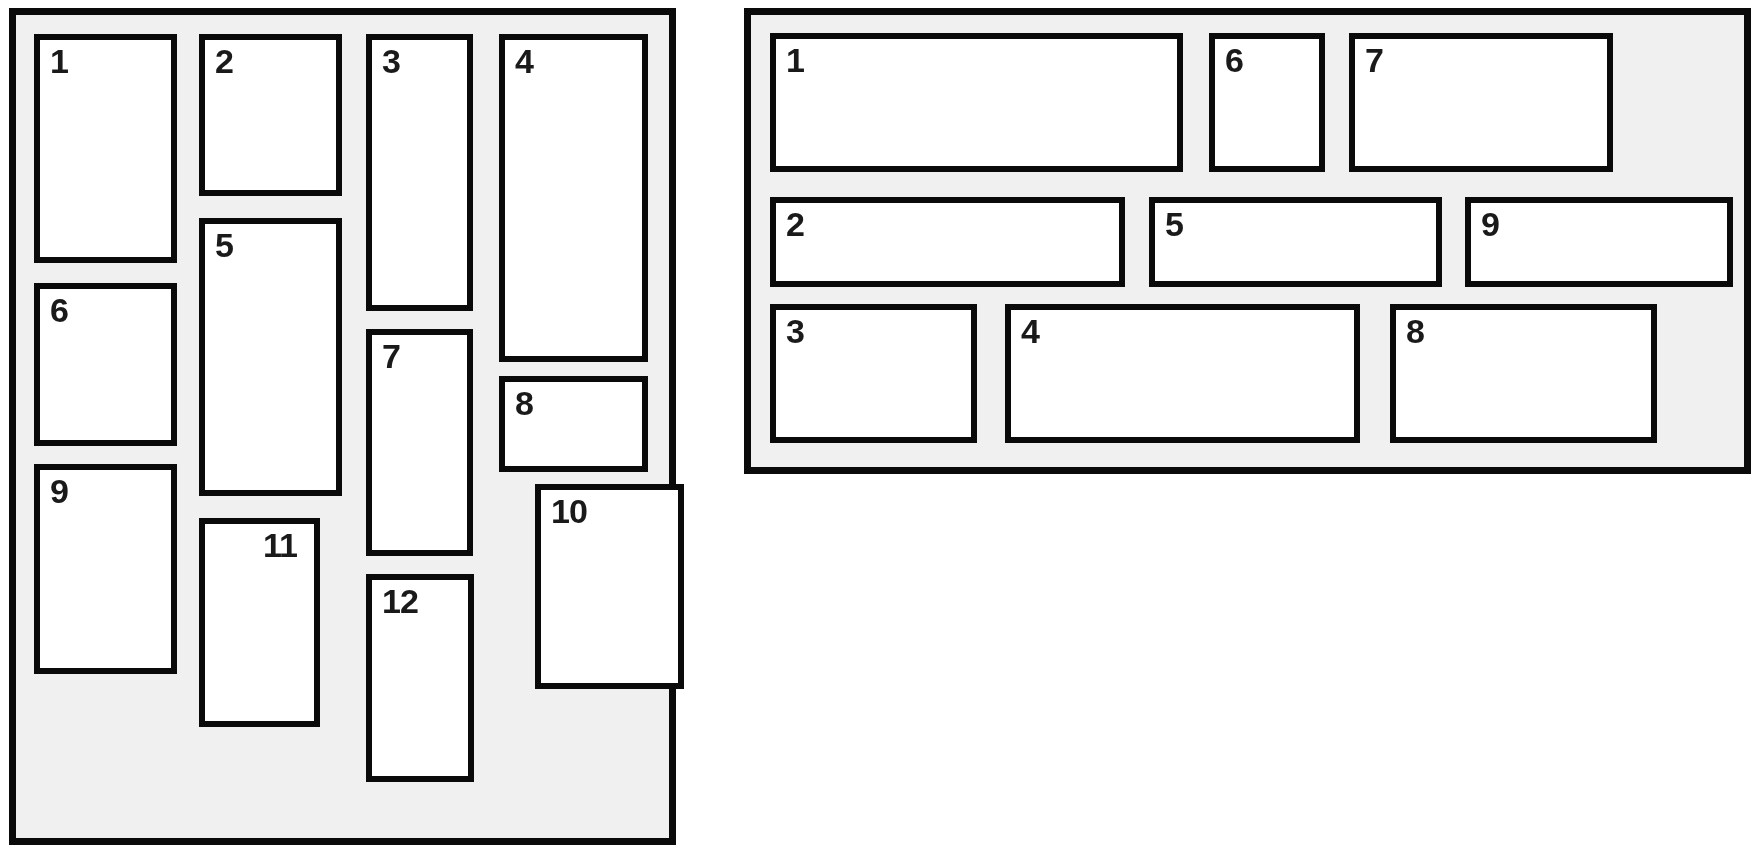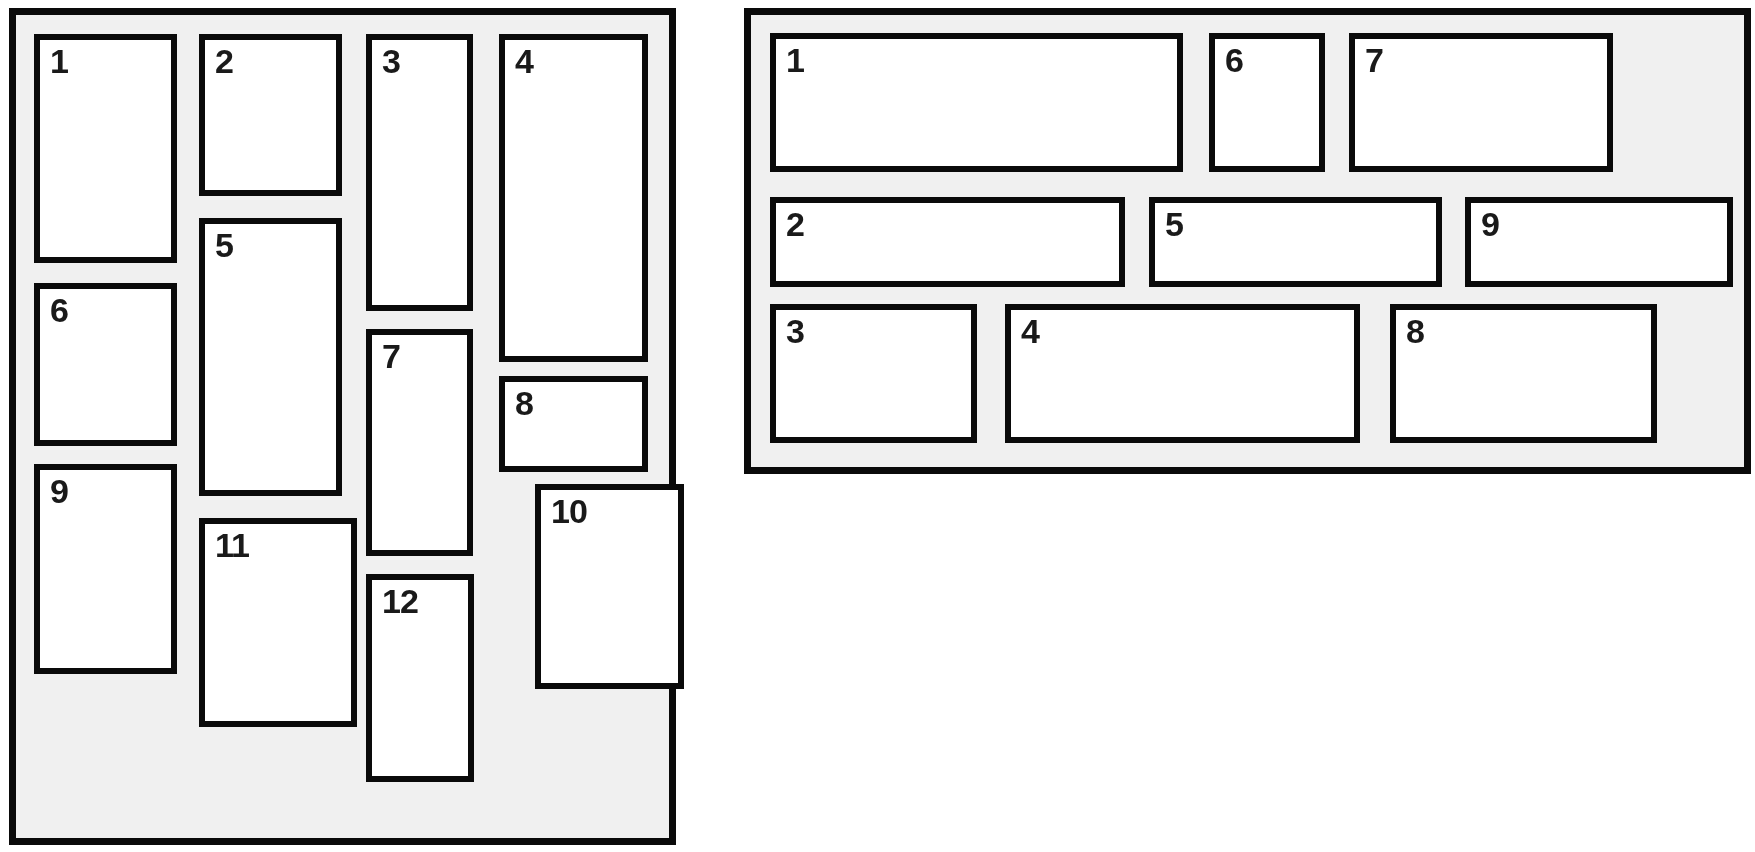--- a/index.html
+++ b/index.html
@@ -77,21 +77,21 @@
       </div>
     <div class="masonry-item" style="left:483px; top:361px; width:149px; height:96px;">
         <div class="item-label">8</div>
       </div>
     <div class="masonry-item" style="left:18px;  top:449px; width:143px; height:210px;">
         <div class="item-label">9</div>
       </div>
     <div class="masonry-item" style="left:483px; top:469px; width:149px; height:205px;margin-left:36px;">
         <div class="item-label">10</div>
       </div>
-    <div class="masonry-item" style="left:183px; top:503px; width:158px; height:209px;">
+    <div class="masonry-item" style="left:183px; top:503px; width:121px; height:209px;padding-left:48px;">
         <div class="item-label">11</div>
       </div>
     <div class="masonry-item" style="left:350px; top:559px; width:108px; height:208px;">
         <div class="item-label">12</div>
       </div>
   </div>
 
   <div id="right-panel" class="panel">
     <div class="masonry-item" style="left:19px;  top:18px;  width:413px; height:139px;">
         <div class="item-label">1</div>

